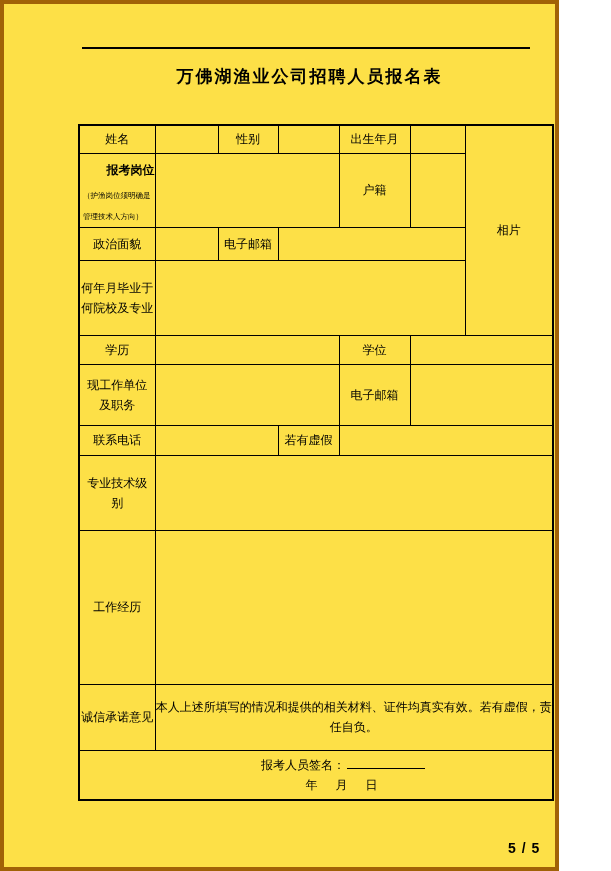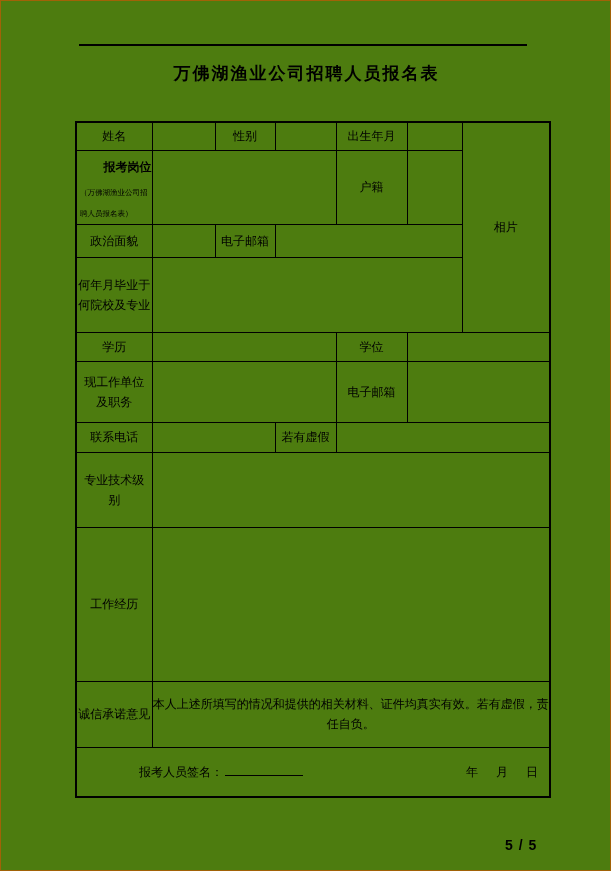--- a/index.html
+++ b/index.html
@@ -1,21 +1,21 @@
 <!DOCTYPE html>
 <html lang="zh"><head>
 <meta charset="utf-8">
 <style>
   html,body{margin:0;padding:0;background:#fff;}
   .page{
     position:relative;
-    width:611px;height:871px;
-    background:#4d7c0f;
+    width:559px;height:871px;
+    background:#fde047;
     box-sizing:border-box;
-    border:1px solid #a16207;
+    border:4px solid #a16207;
     font-family:"Liberation Serif","DejaVu Serif",serif;
     color:#000;
     overflow:hidden;
   }
   .header-rule{
     position:absolute;left:78px;top:43px;width:448px;height:0;
     border-top:2px solid #000;
   }
   .doc-title{
     position:absolute;left:0;top:61px;width:611px;
@@ -51,20 +51,21 @@
   }
   td.graduation-cell{line-height:25px;padding:0 4px;}
   td.integrity-text-cell{
     text-align:left;padding:0 6px 0 10px;
     font-size:10.9px;line-height:20px;
   }
   td.signature-cell{padding:0;}
   .signature-row{
     display:flex;align-items:center;justify-content:space-between;
     padding:0 8px 0 62px;
+    flex-direction:column;
   }
   .signature-line{
     display:inline-block;width:78px;height:13px;
     border-bottom:1px solid #000;margin-left:2px;
   }
   .date-label{letter-spacing:3px;white-space:nowrap;}
   .page-number{
     position:absolute;left:504px;top:836px;
     font-size:14px;font-weight:bold;letter-spacing:1px;
     font-family:"Liberation Sans","DejaVu Sans",sans-serif;
@@ -99,21 +100,21 @@
       <td>出生年月</td>
       <td></td>
       <td rowspan="4">
         <span>相片</span>
       </td>
     </tr>
 
     <tr class="r2">
       <td class="position-cell">
         <div class="position-title">报考岗位</div>
-        <div class="position-note">（万佛湖渔业公司招聘人员报名表）</div>
+        <div class="position-note">（护渔岗位须明确是管理技术人方向）</div>
       </td>
       <td colspan="3"></td>
       <td>户籍</td>
       <td></td>
     </tr>
 
     <tr class="r3">
       <td>政治面貌</td>
       <td></td>
       <td>电子邮箱</td>

